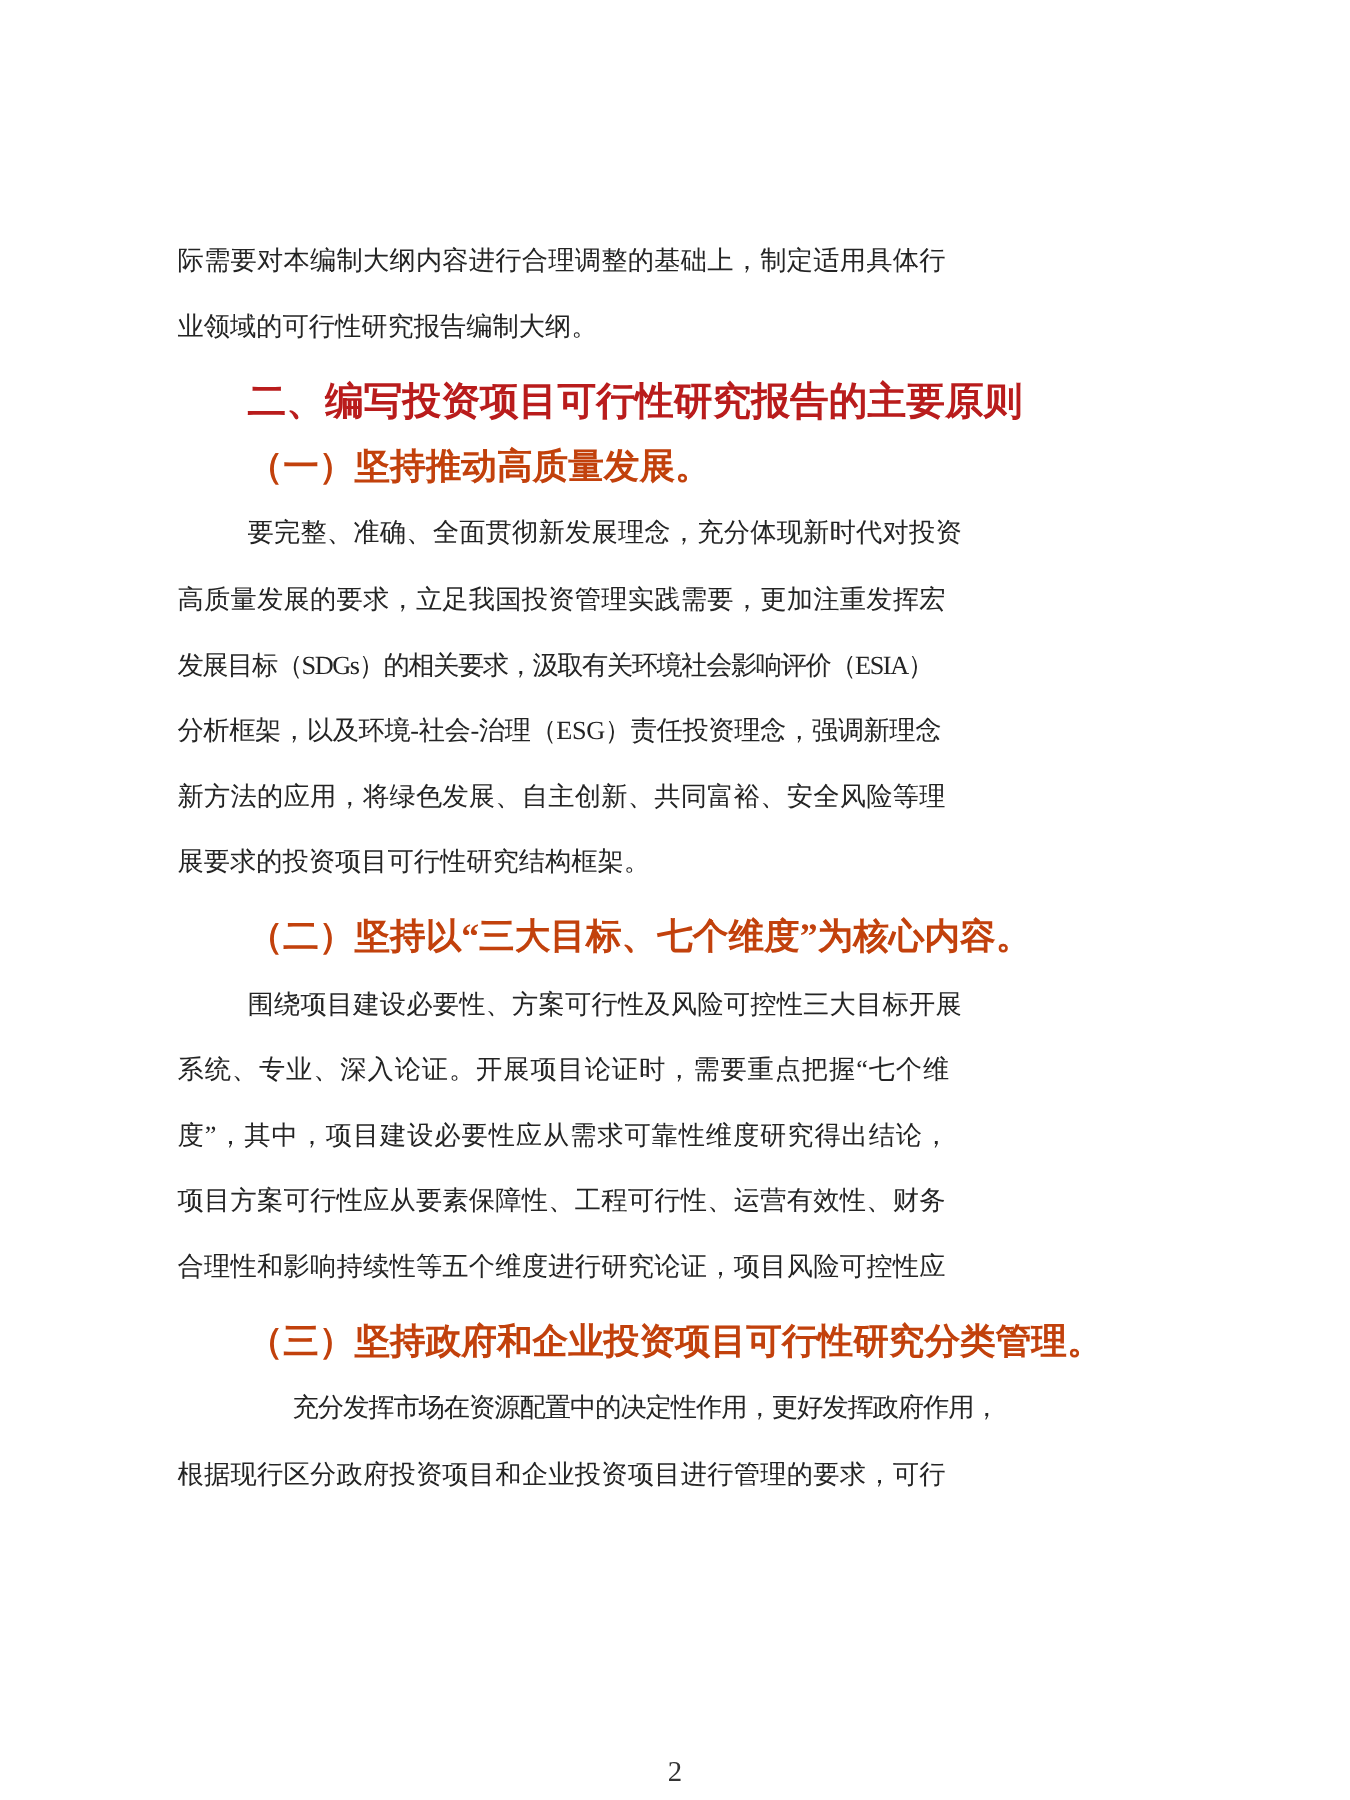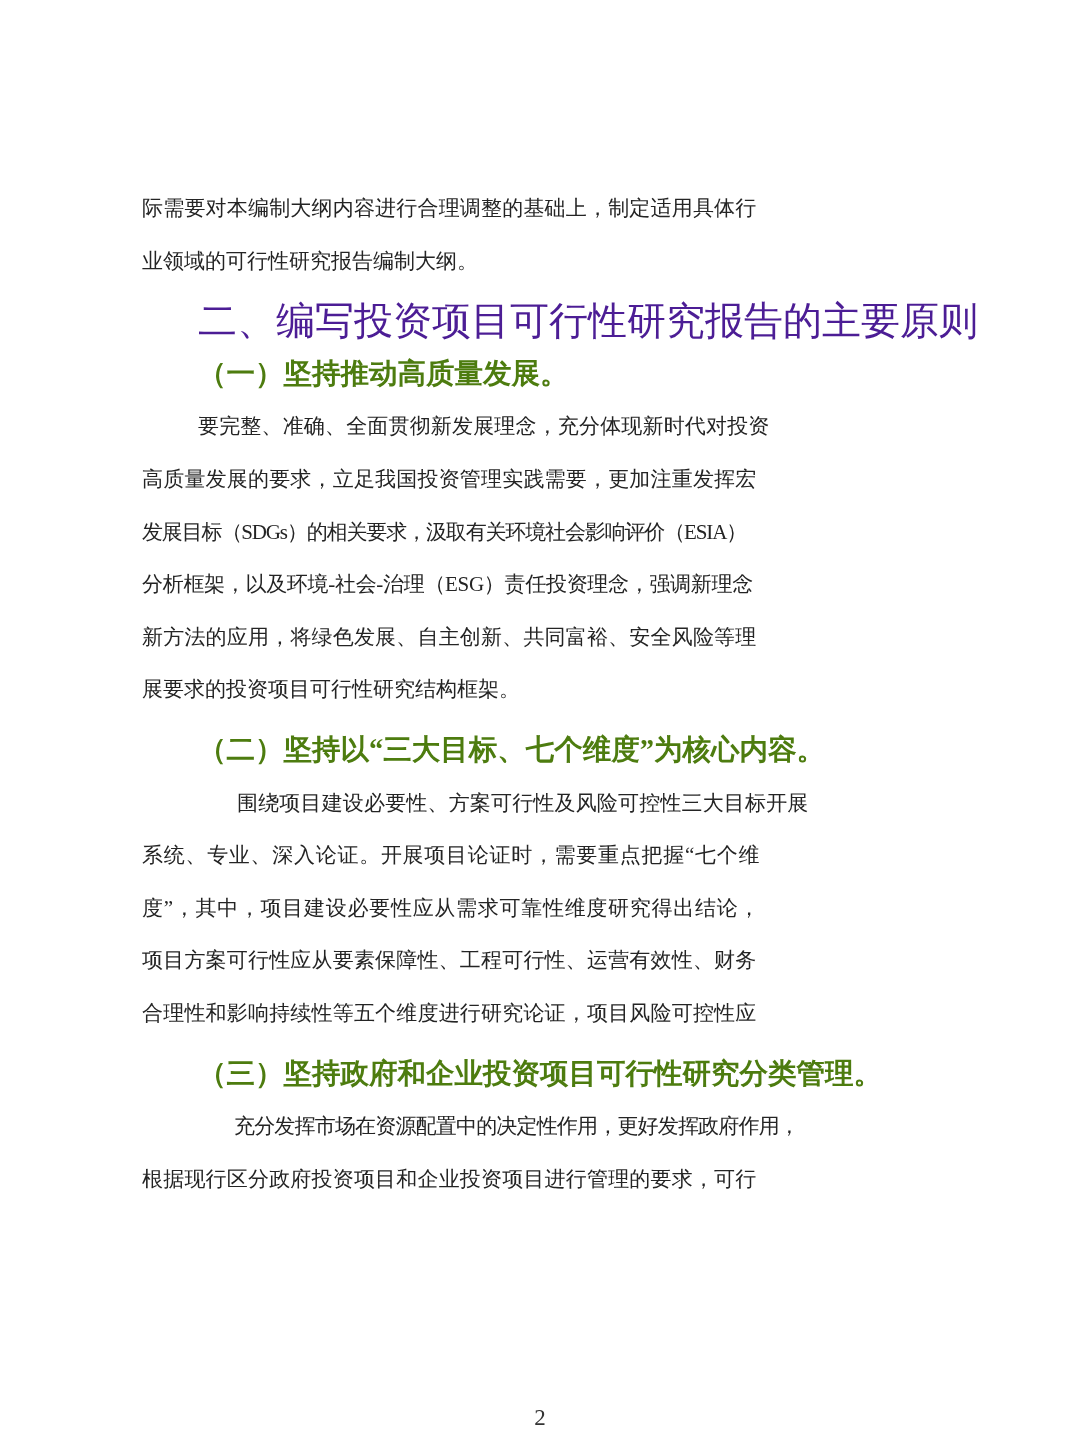--- a/index.html
+++ b/index.html
@@ -24,28 +24,28 @@
   .block.spaced{margin-top:8px;}
   .line{
     line-height:52.6px;
     font-size:21px;
     white-space:nowrap;
     color:#242424;
   }
   .line.indent{padding-left:56px;}
   .h1 .line{
     font-family:"Liberation Sans","DejaVu Sans",sans-serif;
-    font-weight:400;
-    font-size:39px;
-    color:#4c1d95;
+    font-weight:700;
+    font-size:31px;
+    color:#b91c1c;
   }
   .h2 .line{
     font-weight:700;
     font-size:28.5px;
-    color:#4d7c0f;
+    color:#c2410c;
   }
   .pageno{
     position:absolute;
     left:0; right:0; top:1405px;
     text-align:center;
     font-size:23px;
     color:#333333;
     font-family:"Liberation Serif","DejaVu Serif",serif;
   }
 </style>
@@ -69,21 +69,21 @@
         <div class="line fill"><span style="letter-spacing: 0.189655px; text-align: center;">高质量发展的要求，立足我国投资管理实践需要，更加注重发挥宏</span></div>
         <div class="line fill"><span style="letter-spacing: -1.142px;">发展目标（SDGs）的相关要求，汲取有关环境社会影响评价（ESIA）</span></div>
         <div class="line fill"><span style="letter-spacing: -0.305664px;">分析框架，以及环境-社会-治理（ESG）责任投资理念，强调新理念</span></div>
         <div class="line fill"><span style="letter-spacing: 0.189655px;">新方法的应用，将绿色发展、自主创新、共同富裕、安全风险等理</span></div>
         <div class="line"><span>展要求的投资项目可行性研究结构框架。</span></div>
       </div>
     <div class="block h2 spaced">
         <div class="line indent"><span>（二）坚持以“三大目标、七个维度”为核心内容。</span></div>
       </div>
     <div class="block body">
-        <div class="line indent fill"><span style="letter-spacing: 0.166667px; margin-left: 39px;">围绕项目建设必要性、方案可行性及风险可控性三大目标开展</span></div>
+        <div class="line indent fill"><span style="letter-spacing: 0.166667px;">围绕项目建设必要性、方案可行性及风险可控性三大目标开展</span></div>
         <div class="line fill"><span style="letter-spacing: 0.716595px; font-family: Liberation Serif, serif;">系统、专业、深入论证。开展项目论证时，需要重点把握“七个维</span></div>
         <div class="line fill"><span style="letter-spacing: 0.716595px;">度”，其中，项目建设必要性应从需求可靠性维度研究得出结论，</span></div>
         <div class="line fill"><span style="letter-spacing: 0.189655px;">项目方案可行性应从要素保障性、工程可行性、运营有效性、财务</span></div>
         <div class="line fill"><span style="letter-spacing: 0.189655px;">合理性和影响持续性等五个维度进行研究论证，项目风险可控性应</span></div>
       </div>
     <div class="block h2 spaced">
         <div class="line indent"><span>（三）坚持政府和企业投资项目可行性研究分类管理。</span></div>
       </div>
     <div class="block body">
         <div class="line indent fill"><span style="letter-spacing: -0.821429px; margin-left: 36px;">充分发挥市场在资源配置中的决定性作用，更好发挥政府作用，</span></div>

